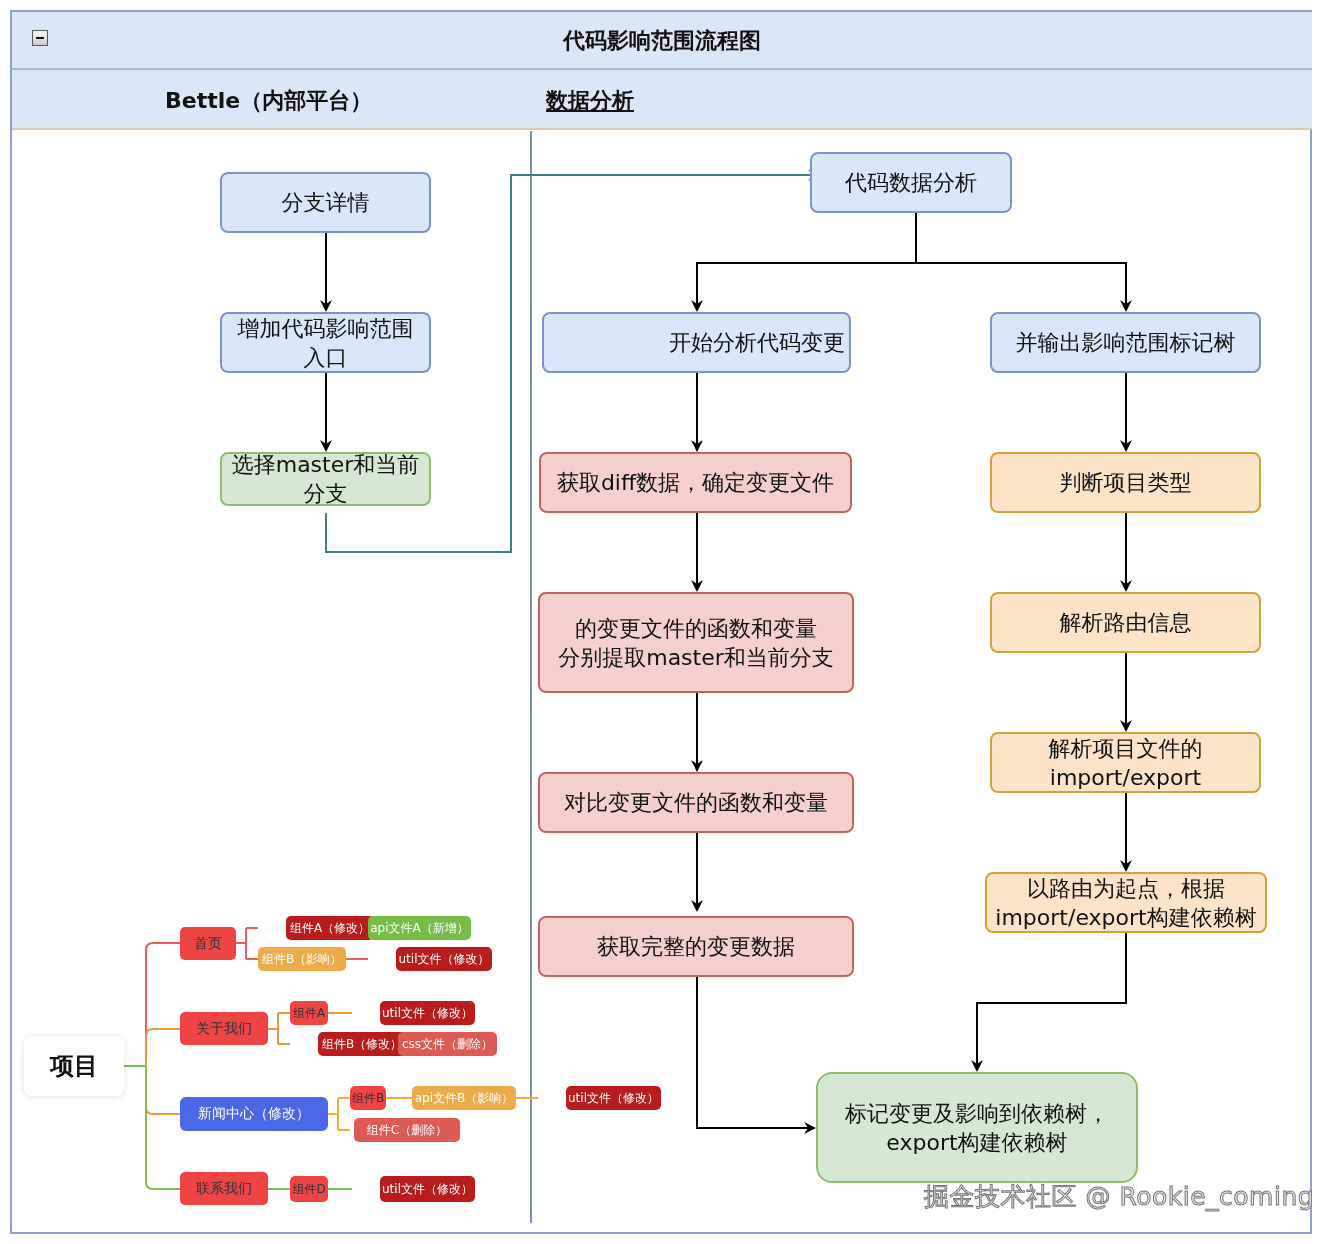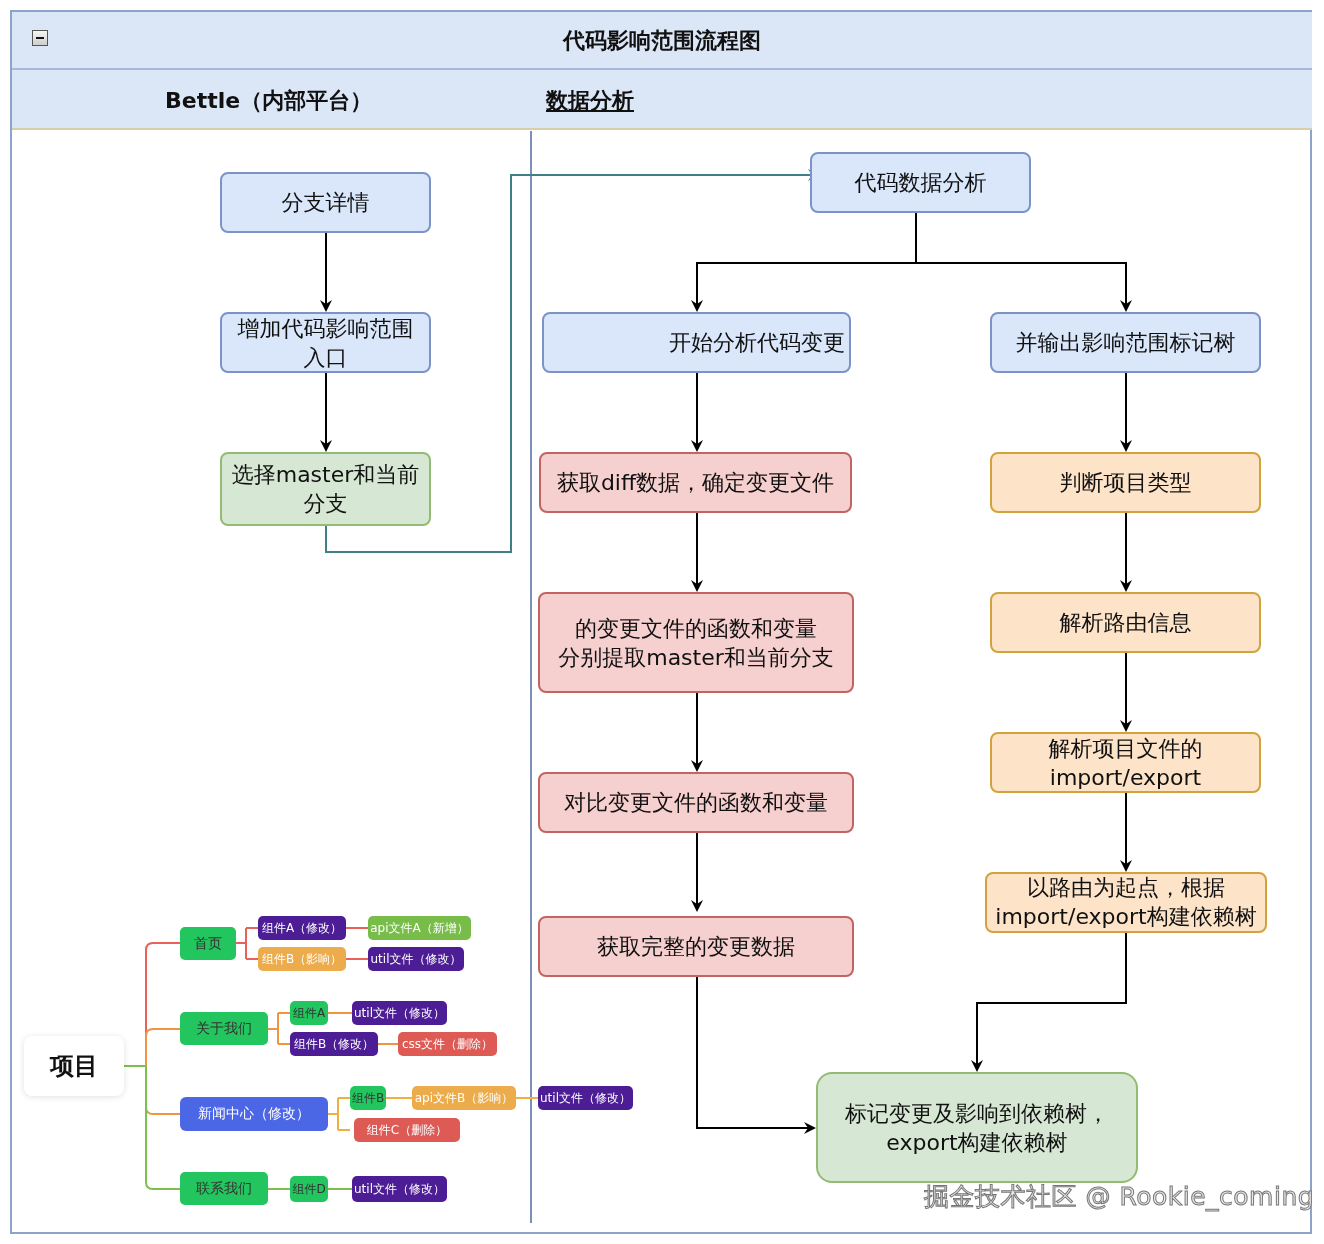--- a/index.html
+++ b/index.html
@@ -23,22 +23,22 @@
           display: flex; align-items: center; justify-content: center; text-align: center;
           font-size: 22px; line-height: 29px; padding: 0 4px; }
   .blue { background: #dae7fb; border-color: #7b93c6; }
   .green { background: #d6e8d3; border-color: #92bb74; }
   .red { background: #f6cfcf; border-color: #c26461; }
   .orange { background: #fde3c8; border-color: #d1a23e; }
   .big { border-radius: 16px; }
   
   .mm { position: absolute; box-sizing: border-box; border-radius: 5px; display: flex; align-items: center;
         justify-content: center; font-size: 12px; white-space: nowrap; padding: 0 4px; }
-  .mm-gray { background: #22c55e; color: #333; text-align: right; }
-  .mm-blue { background: #4c1d95; color: #fff; }
+  .mm-gray { background: #ef4444; color: #333; text-align: right; }
+  .mm-blue { background: #b91c1c; color: #fff; margin-left: 28px; }
   .mm-green { background: #78bd4a; color: #fff; }
   .mm-orange { background: #ecac4c; color: #fff; }
   .mm-red { background: #de5a55; color: #fff; }
   .mm-indigo { background: #4b67e6; color: #fff; }
   .mm-root { position: absolute; left: 24px; top: 1036px; width: 100px; height: 60px; background: #fff;
              border-radius: 8px; box-shadow: 0 1px 6px rgba(0,0,0,0.12); display: flex; align-items: center;
              justify-content: center; font-size: 24px; font-weight: bold; }
   .mm-lvl1 { font-size: 14px; }
   .watermark { position: absolute; left: 924px; top: 1180px; font-size: 25px; color: #e9e9e9;
                -webkit-text-stroke: 1px #777; letter-spacing: 0.5px; }
@@ -96,26 +96,26 @@
   </g>
 </svg>
 
 <div class="node blue" style="left:220px; top:172px; width:211px; height:61px;">
   <span>分支详情</span>
 </div>
 <div class="node blue" style="left:220px; top:312px; width:211px; height:61px; flex-direction:column;">
   <span>增加代码影响范围</span>
   <span>入口</span>
 </div>
-<div class="node green" style="left:220px; top:452px; width:211px; height:74px; flex-direction:column;">
+<div class="node green" style="left:220px; top:452px; width:211px; height:54px; flex-direction:column;">
   <span>选择master和当前</span>
   <span>分支</span>
 </div>
 
-<div class="node blue" style="left:810px; top:152px; width:221px; height:61px;">
+<div class="node blue" style="left:810px; top:152px; width:202px; height:61px;">
   <span>代码数据分析</span>
 </div>
 <div class="node blue" style="left:542px; top:312px; width:309px; height:61px;justify-content:flex-end;">
   <span>开始分析代码变更</span>
 </div>
 <div class="node blue" style="left:990px; top:312px; width:271px; height:61px;">
   <span>并输出影响范围标记树</span>
 </div>
 <div class="node red" style="left:539px; top:452px; width:313px; height:61px;">
   <span>获取diff数据，确定变更文件</span>
@@ -133,21 +133,21 @@
 <div class="node orange" style="left:990px; top:452px; width:271px; height:61px;">
   <span>判断项目类型</span>
 </div>
 <div class="node orange" style="left:990px; top:592px; width:271px; height:61px;">
   <span>解析路由信息</span>
 </div>
 <div class="node orange" style="left:990px; top:732px; width:271px; height:61px; flex-direction:column;">
   <span>解析项目文件的</span>
   <span>import/export</span>
 </div>
-<div class="node orange" style="left:985px; top:872px; width:282px; height:61px; flex-direction:column;justify-content:flex-end;">
+<div class="node orange" style="left:985px; top:872px; width:282px; height:61px; flex-direction:column;">
   <span>以路由为起点，根据</span>
   <span>import/export构建依赖树</span>
 </div>
 <div class="node green big" style="left:816px; top:1072px; width:322px; height:111px; flex-direction:column;">
   <span>标记变更及影响到依赖树，</span>
   <span>export构建依赖树</span>
 </div>
 
 <div class="mm-root">项目</div>
 

